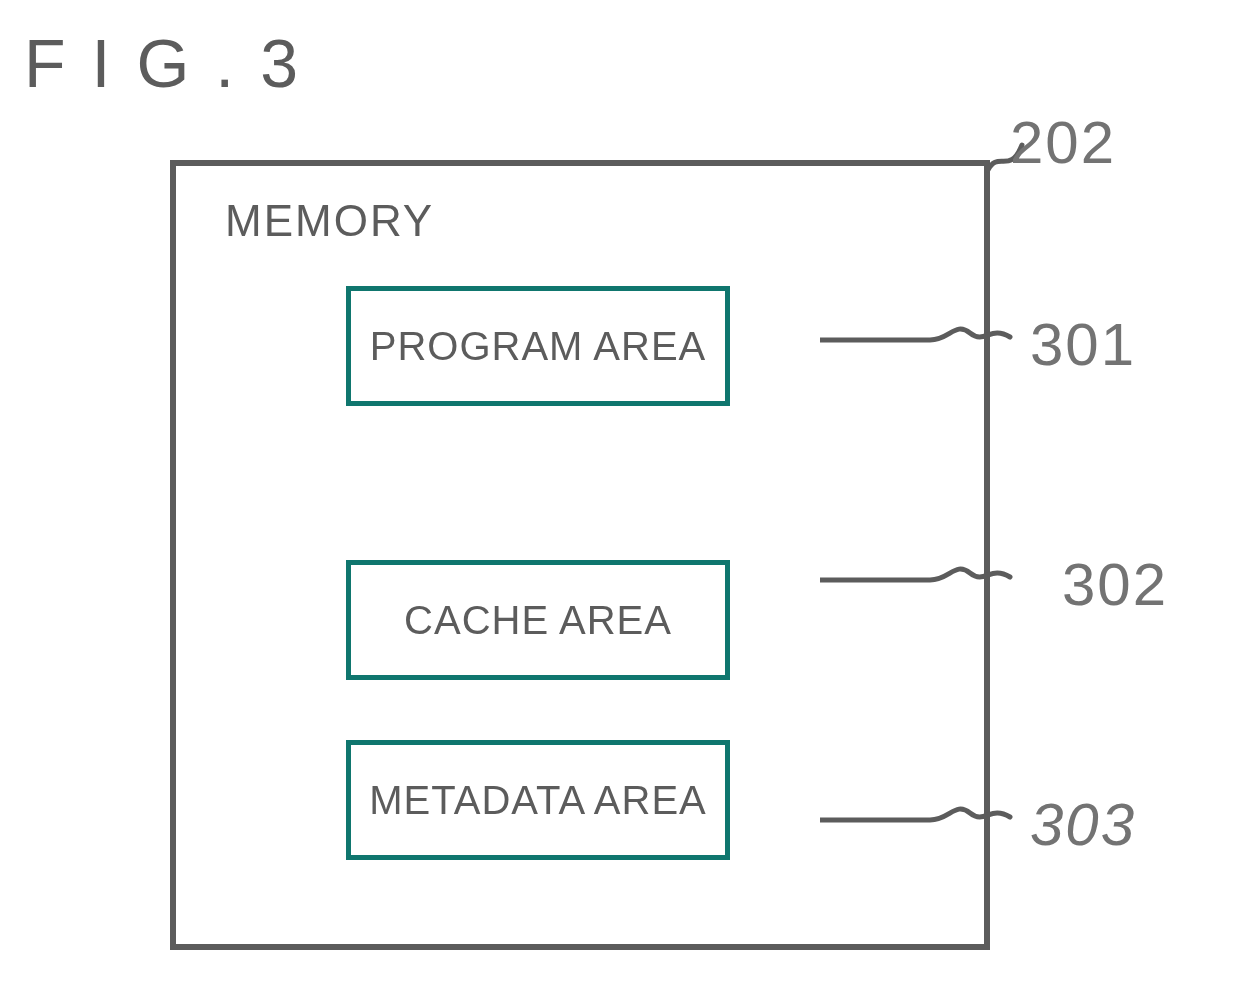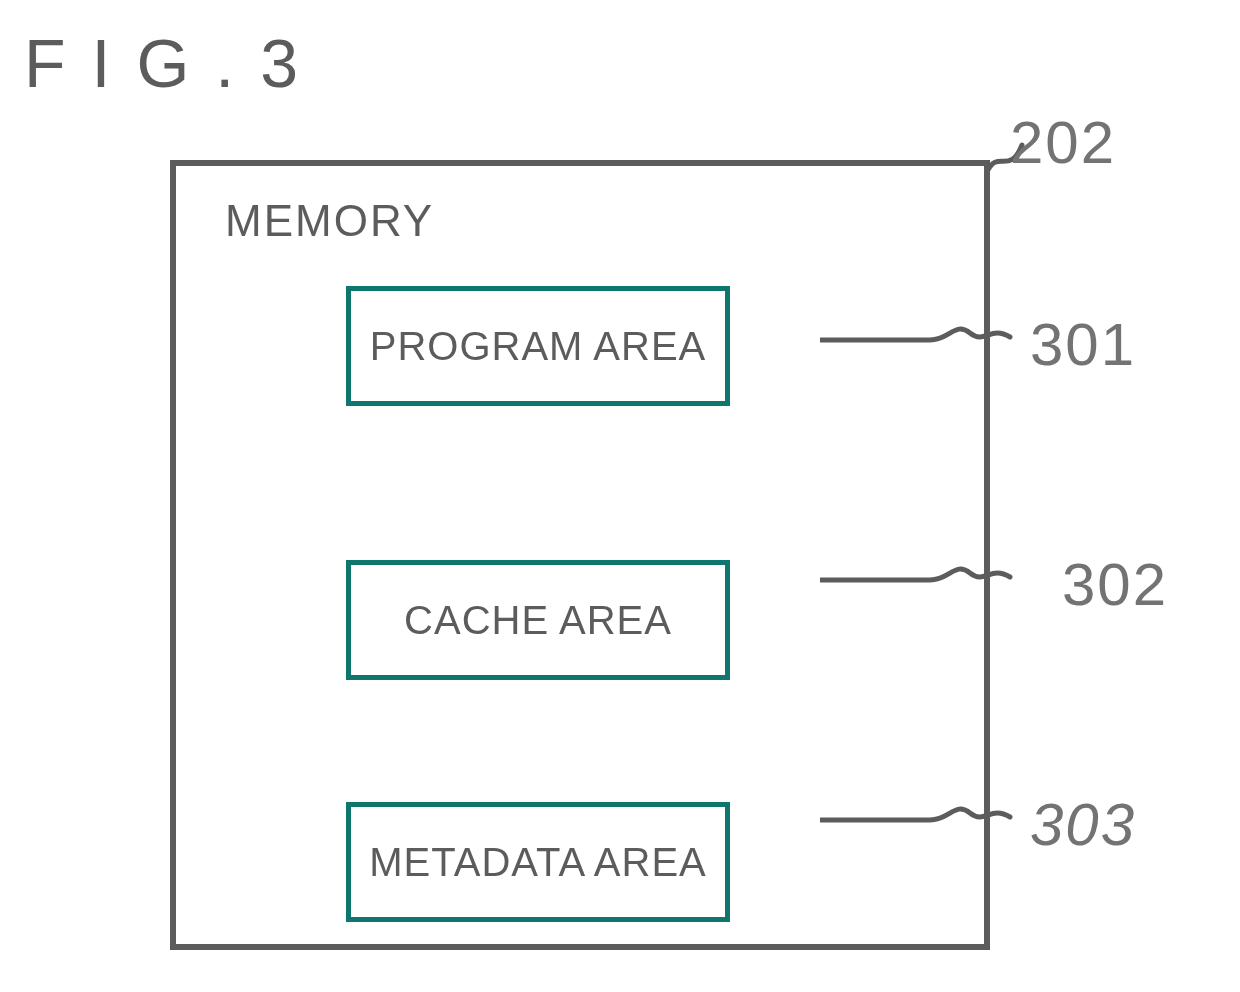--- a/index.html
+++ b/index.html
@@ -51,21 +51,21 @@
     box-sizing: border-box;
     display: flex;
     align-items: center;
     justify-content: center;
     font-size: 40px;
     letter-spacing: 1px;
     color: #5c5c5c;
   }
   .area-1 { top: 120px; }
   .area-2 { top: 360px; margin-top: 34px; }
-  .area-3 { top: 636px; }
+  .area-3 { top: 574px; }
 
   
   .ref {
     position: absolute;
     font-size: 60px;
     color: #737373;
     letter-spacing: 2px;
   }
   .ref-202 { left: 1010px; top: 108px; }
   .ref-301 { left: 1030px; top: 310px; }

